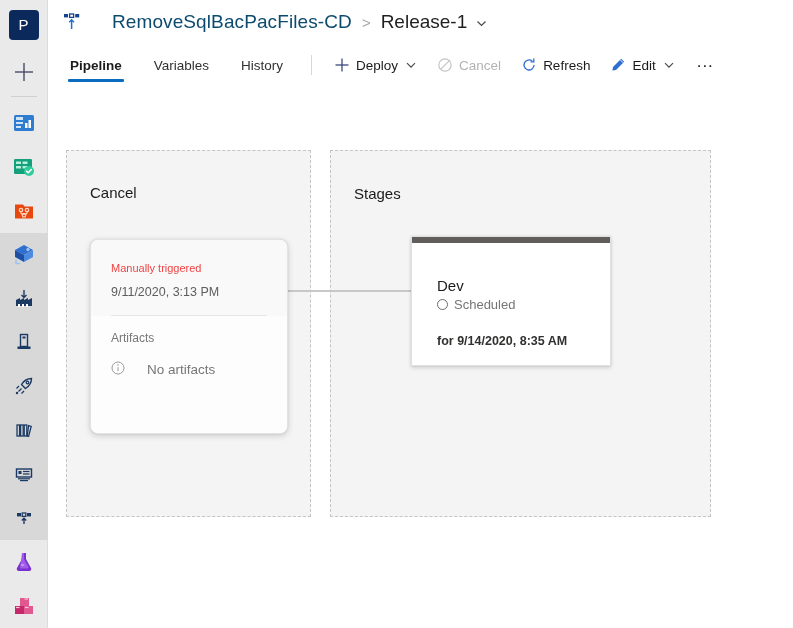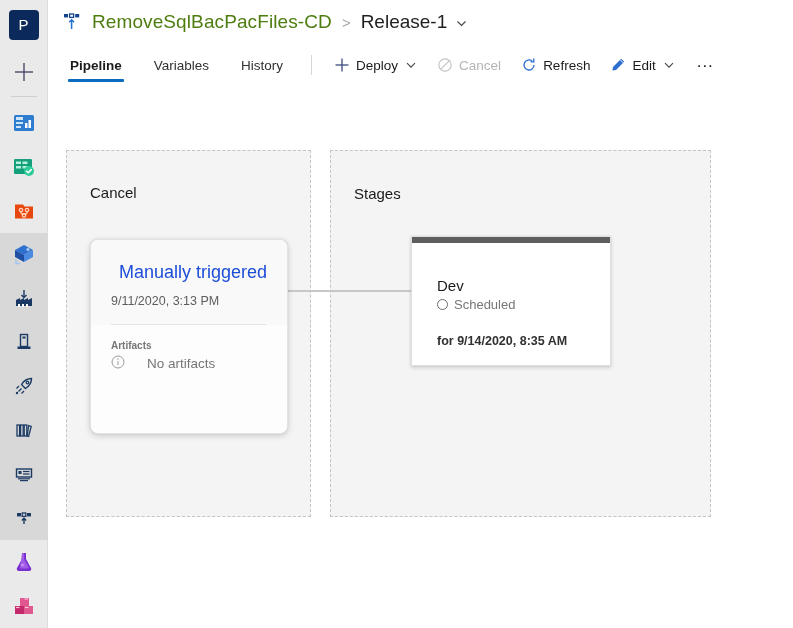--- a/index.html
+++ b/index.html
@@ -42,21 +42,21 @@
 
   
   .main { flex: 1; height: 628px; display: flex; flex-direction: column; background: #ffffff; }
 
   .crumbbar {
     height: 44px; display: flex; align-items: center;
     padding: 0 0 0 12px; gap: 8px;
   }
   .crumb-icon { width: 24px; height: 24px; display: flex; align-items: center; justify-content: center; }
   .crumb-title {
-    font-size: 19px; color: #4d7c0f; letter-spacing: .1px;
+    font-size: 19px; color: #0c4a6e; letter-spacing: .1px; margin-left: 20px;
   }
   .crumb-sep { font-size: 15px; color: #a6a6a6; padding: 0 2px; }
   .crumb-rel { font-size: 19px; color: #1f1f1f; }
   .crumb-chev { color: #4a4a4a; display: flex; align-items: center; padding-top: 3px; }
 
   .toolbar {
     height: 42px; display: flex; align-items: center;
     padding-left: 12px; gap: 0; position: relative;
   }
   .tabs { display: flex; align-items: flex-start; height: 42px; gap: 12px; }
@@ -106,33 +106,33 @@
   .rel-card {
     position: absolute; left: 42px; top: 153px;
     width: 198px; height: 195px;
     background: #f9f9f9;
     border: 1px solid #e3e3e3;
     border-radius: 8px;
     box-shadow: 0 2px 6px rgba(0,0,0,0.16), 0 0 2px rgba(0,0,0,0.10);
     overflow: hidden;
   }
   .rel-top { padding: 22px 20px 0 20px; background: #f9f9f9; }
-  .rel-title { font-size: 18px; color: #1d4ed8; margin-bottom: 11px; text-align: right; }
+  .rel-title { font-size: 11px; color: #ef4444; margin-bottom: 11px; }
   .rel-by { display: flex; align-items: center; gap: 6px; font-size: 12.5px; color: #505050; margin-bottom: 5px; }
   .avatar {
     width: 15px; height: 15px; border-radius: 50%;
     background: #b20a1f; color: #fff;
     font-size: 6px; letter-spacing: .2px;
     display: flex; align-items: center; justify-content: center;
     flex: 0 0 15px;
   }
   .rel-date { font-size: 12.5px; color: #5d5d5d; }
   .rel-divider { height: 1px; background: #e6e6e6; margin: 16px 0 0 0; }
   .rel-bottom { padding: 15px 20px 0 20px; background: #fdfdfd; height: 100%; }
-  .rel-artifacts-label { font-size: 10px; color: #767676; margin-bottom: 4px; font-weight: bold; }
+  .rel-artifacts-label { font-size: 12px; color: #767676; margin-bottom: 16px; }
   .rel-noart { display: flex; align-items: center; gap: 22px; font-size: 13.5px; color: #767676; }
 
   
   .stage-card {
     position: absolute; left: 363px; top: 150px;
     width: 200px; height: 130px;
     background: #ffffff;
     border: 1px solid #e0e0e0;
     box-shadow: 0 1.6px 4px rgba(0,0,0,0.14), 0 0 2px rgba(0,0,0,0.10);
   }

